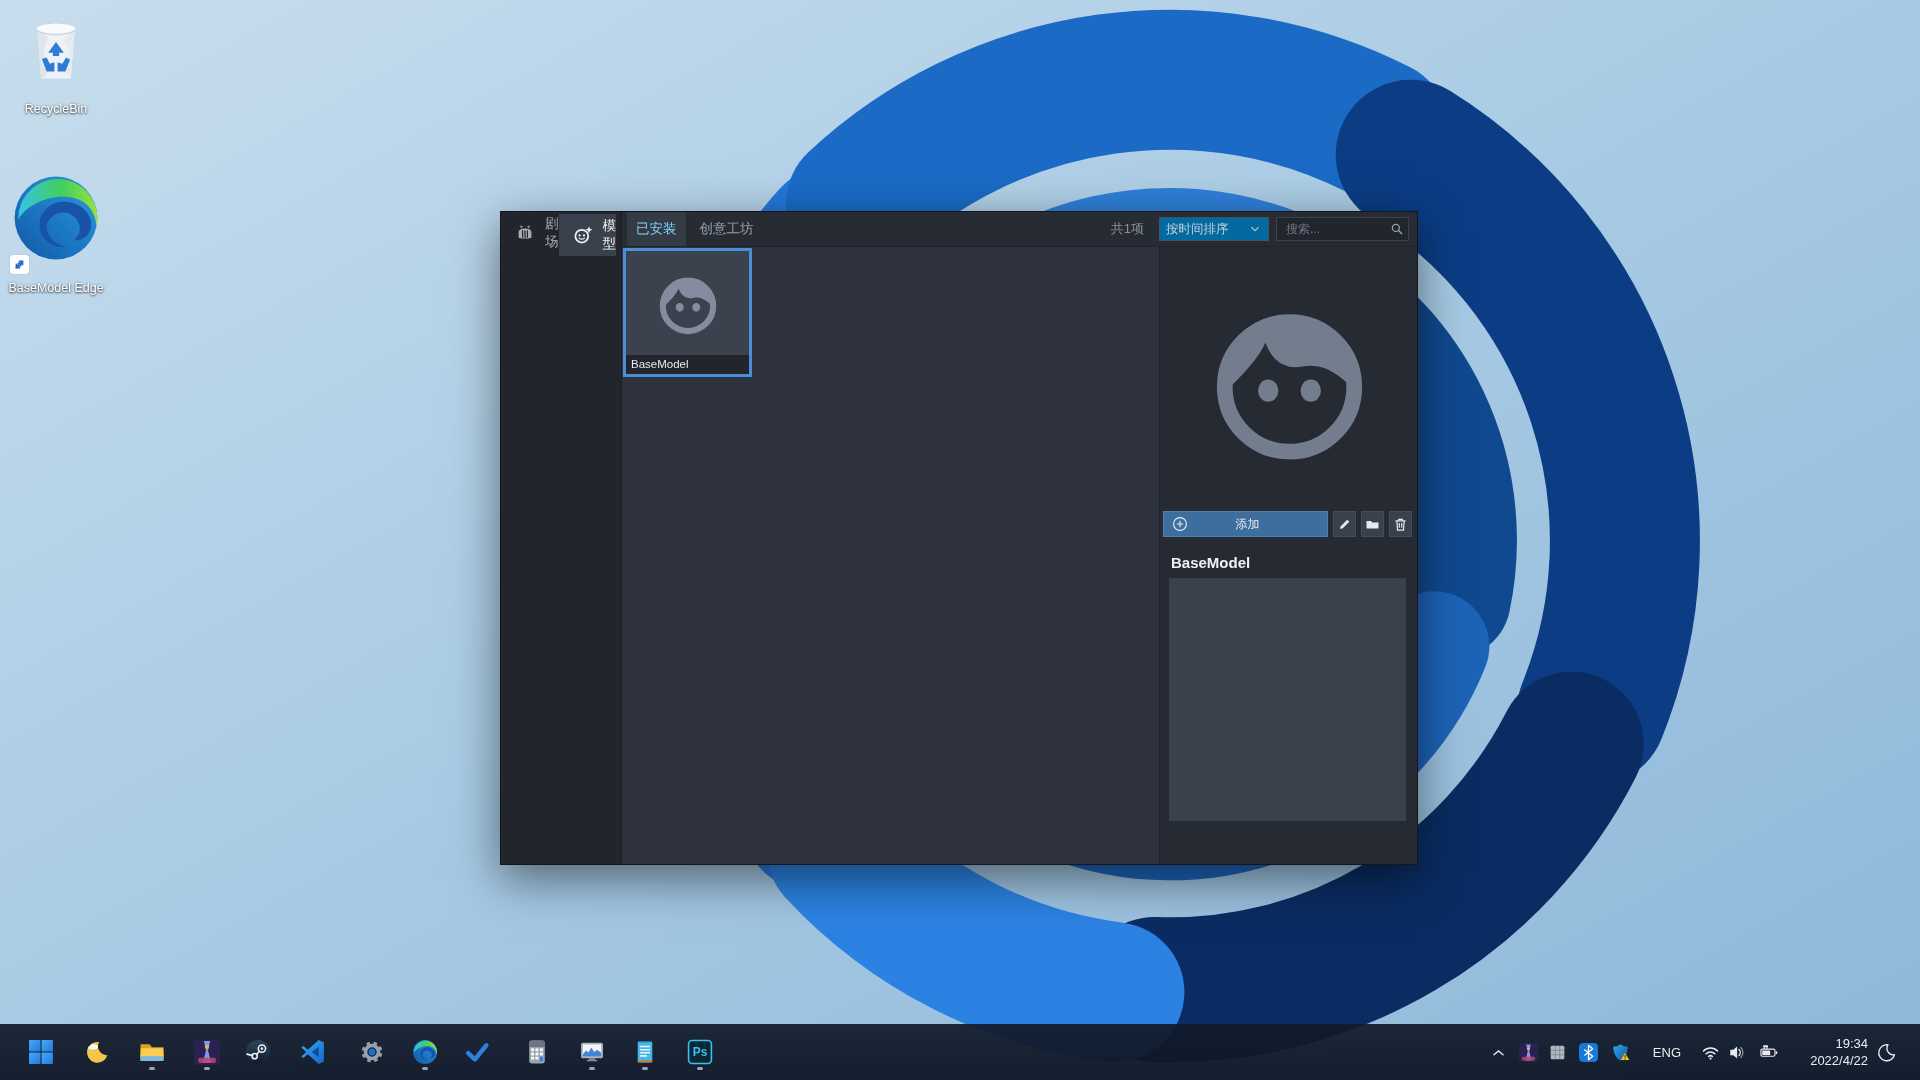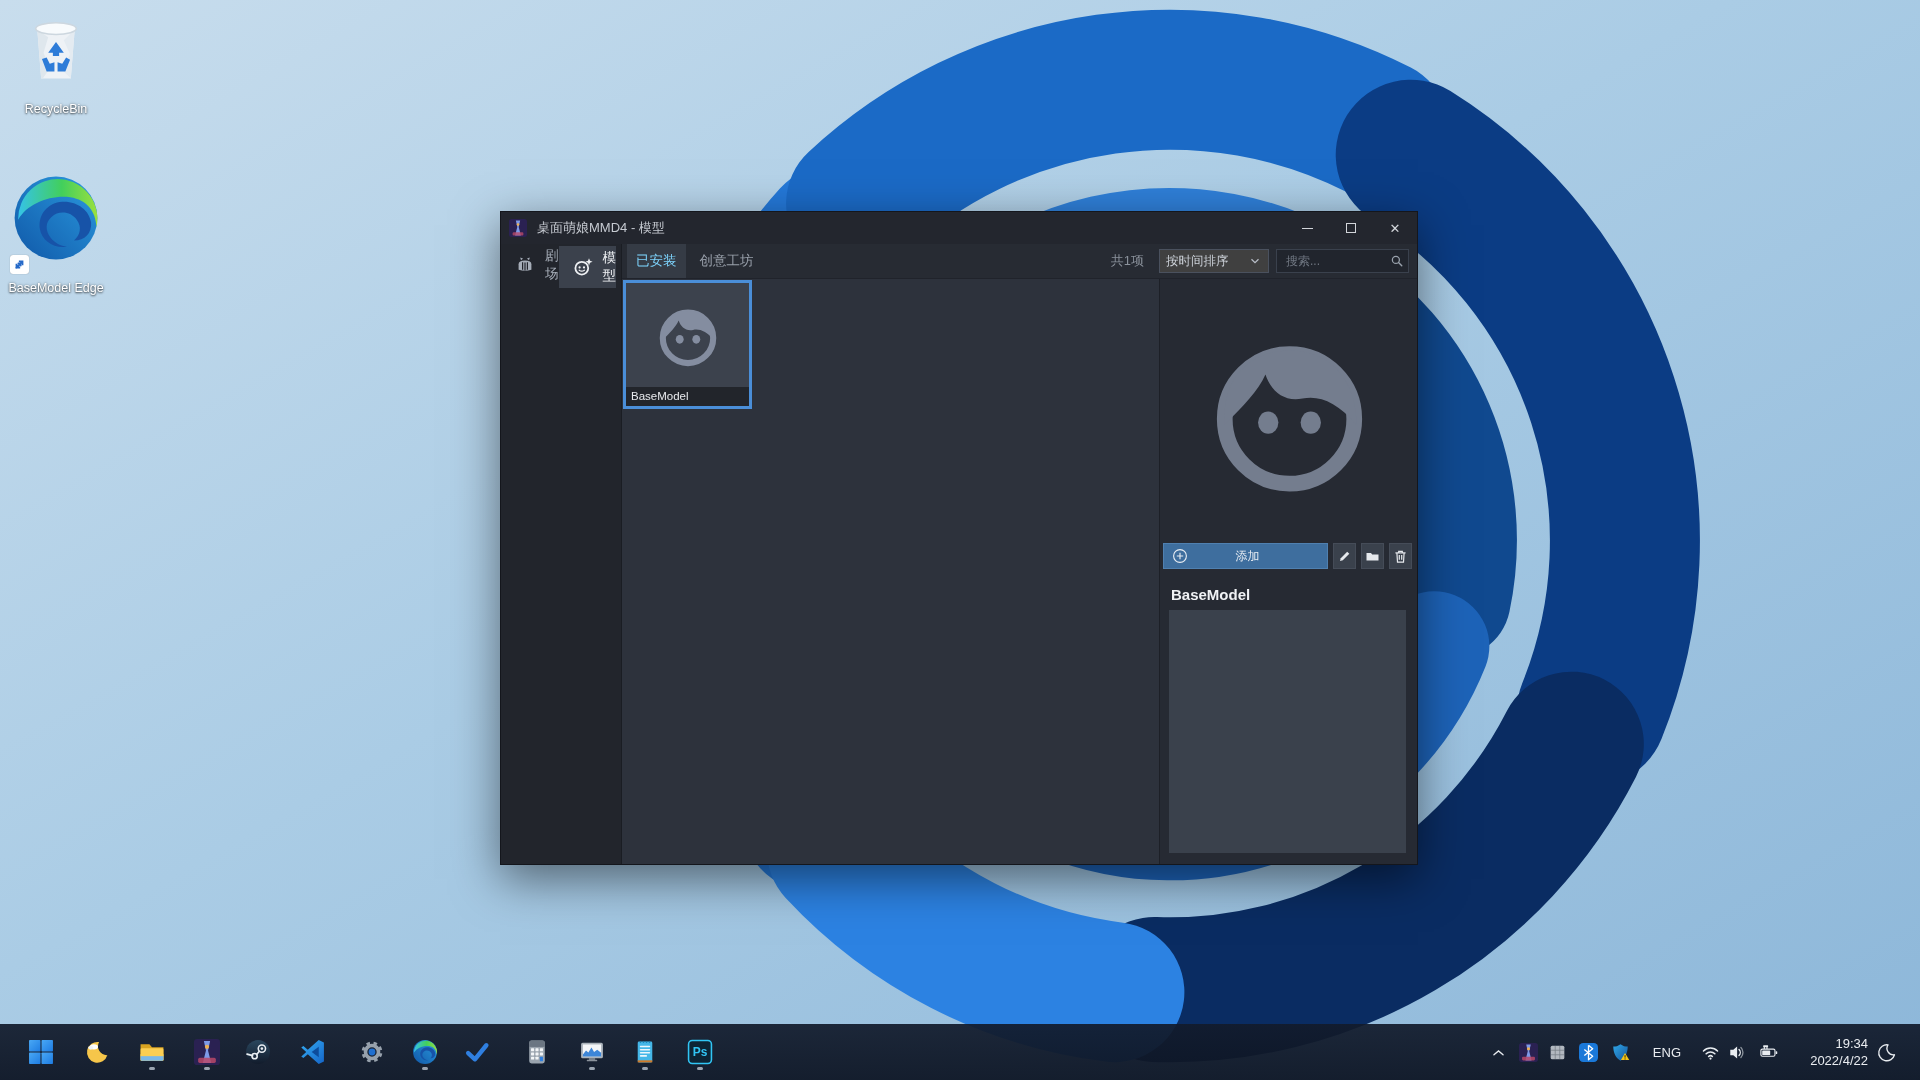--- a/index.html
+++ b/index.html
@@ -48,21 +48,21 @@
   .side-spacer { flex:1; }
   .side-bottom { padding-bottom:6px; }
   
   .main { flex:1; display:flex; flex-direction:column; min-width:0; }
   .toolbar { height:35px; background:#272b33; border-bottom:1px solid #20232b; display:flex; align-items:center; flex:0 0 auto; }
   .tab { height:100%; display:flex; align-items:center; padding:0 9px; margin-left:5px; font-size:13.5px; color:#99a0ab; }
   .tab.active { background:#353b45; color:#7dd3fc; margin-left:5px; }
   .toolbar-right { margin-left:auto; display:flex; align-items:center; }
   .count { color:#8a919b; font-size:13px; margin-right:15px; }
   .sort-select {
-    width:110px; height:24px; background:#404040; border:1px solid #4a515e;
+    width:110px; height:24px; background:#0369a1; border:1px solid #4a515e;
     display:flex; align-items:center; font-size:12.5px; color:#ccd1d8; padding:0 6px; margin-right:7px;text-align:center;
   }
   .sort-select .chev { margin-left:auto; width:14px; height:14px; }
   .searchbox {
     width:133px; height:24px; background:#21252d; border:1px solid #3a414d;
     display:flex; align-items:center; margin-right:8px; padding:0 4px 0 7px;
   }
   .searchbox input { flex:1; min-width:0; background:transparent; border:0; outline:none; color:#aeb4bd; font-size:12px; font-family:"Liberation Sans",sans-serif; }
   .searchbox input::placeholder { color:#6f7681; }
   .searchbox svg { width:14px; height:14px; flex:0 0 auto; }
@@ -164,40 +164,20 @@
   <span class="shortcut-arrow">
     <svg width="13" height="13" viewBox="0 0 100 100">
         <path d="M 20 80 L 20 45 L 35 45 L 35 55 L 58 32 L 45 32 L 45 20 L 80 20 L 80 55 L 68 55 L 68 42 L 45 65 L 55 65 L 55 80 Z" fill="#2569c8" transform="rotate(0 50 50)"></path>
         <path d="M 25 75 L 60 40 M 60 40 L 40 40 M 60 40 L 60 60" stroke="#2569c8" stroke-width="12" fill="none" stroke-linecap="round" stroke-linejoin="round"></path>
       </svg>
   </span>
   <div class="dlabel">BaseModel Edge</div>
 </div>
 
 <div class="window">
-  <div class="titlebar">
-    <svg class="app-ico" viewBox="0 0 100 100">
-      <rect width="100" height="100" rx="14" fill="#2a2152"></rect>
-      <path d="M 38 8 H 62 L 54 44 L 66 92 H 34 L 46 44 Z" fill="#7e9ae8"></path>
-      <rect x="20" y="74" width="60" height="18" rx="6" fill="#b84868" opacity="0.8"></rect>
-      <circle cx="50" cy="30" r="7" fill="#f0b050"></circle>
-    </svg>
-    <span class="title">桌面萌娘MMD4 - 模型</span>
-    <div class="win-controls">
-      <button class="win-btn">
-          <span class="glyph-min"></span>
-        </button>
-      <button class="win-btn">
-          <span class="glyph-max"></span>
-        </button>
-      <button class="win-btn">
-          <span class="glyph-close">✕</span>
-        </button>
-    </div>
-  </div>
 
   <div class="win-body">
 
     <div class="sidebar">
       <div class="side-item">
         <svg viewBox="0 0 100 100" fill="#a6adb8">
           <path d="M 30 26 L 26 12 L 40 18 Z"></path>
             <path d="M 70 26 L 74 12 L 60 18 Z"></path>
           <path d="M 18 46 Q 18 28 50 28 Q 82 28 82 46 L 82 74 Q 50 84 18 74 Z"></path>
           <path d="M 38 36 V 74 M 50 38 V 77 M 62 36 V 74" stroke="#22252c" stroke-width="6" fill="none"></path>

